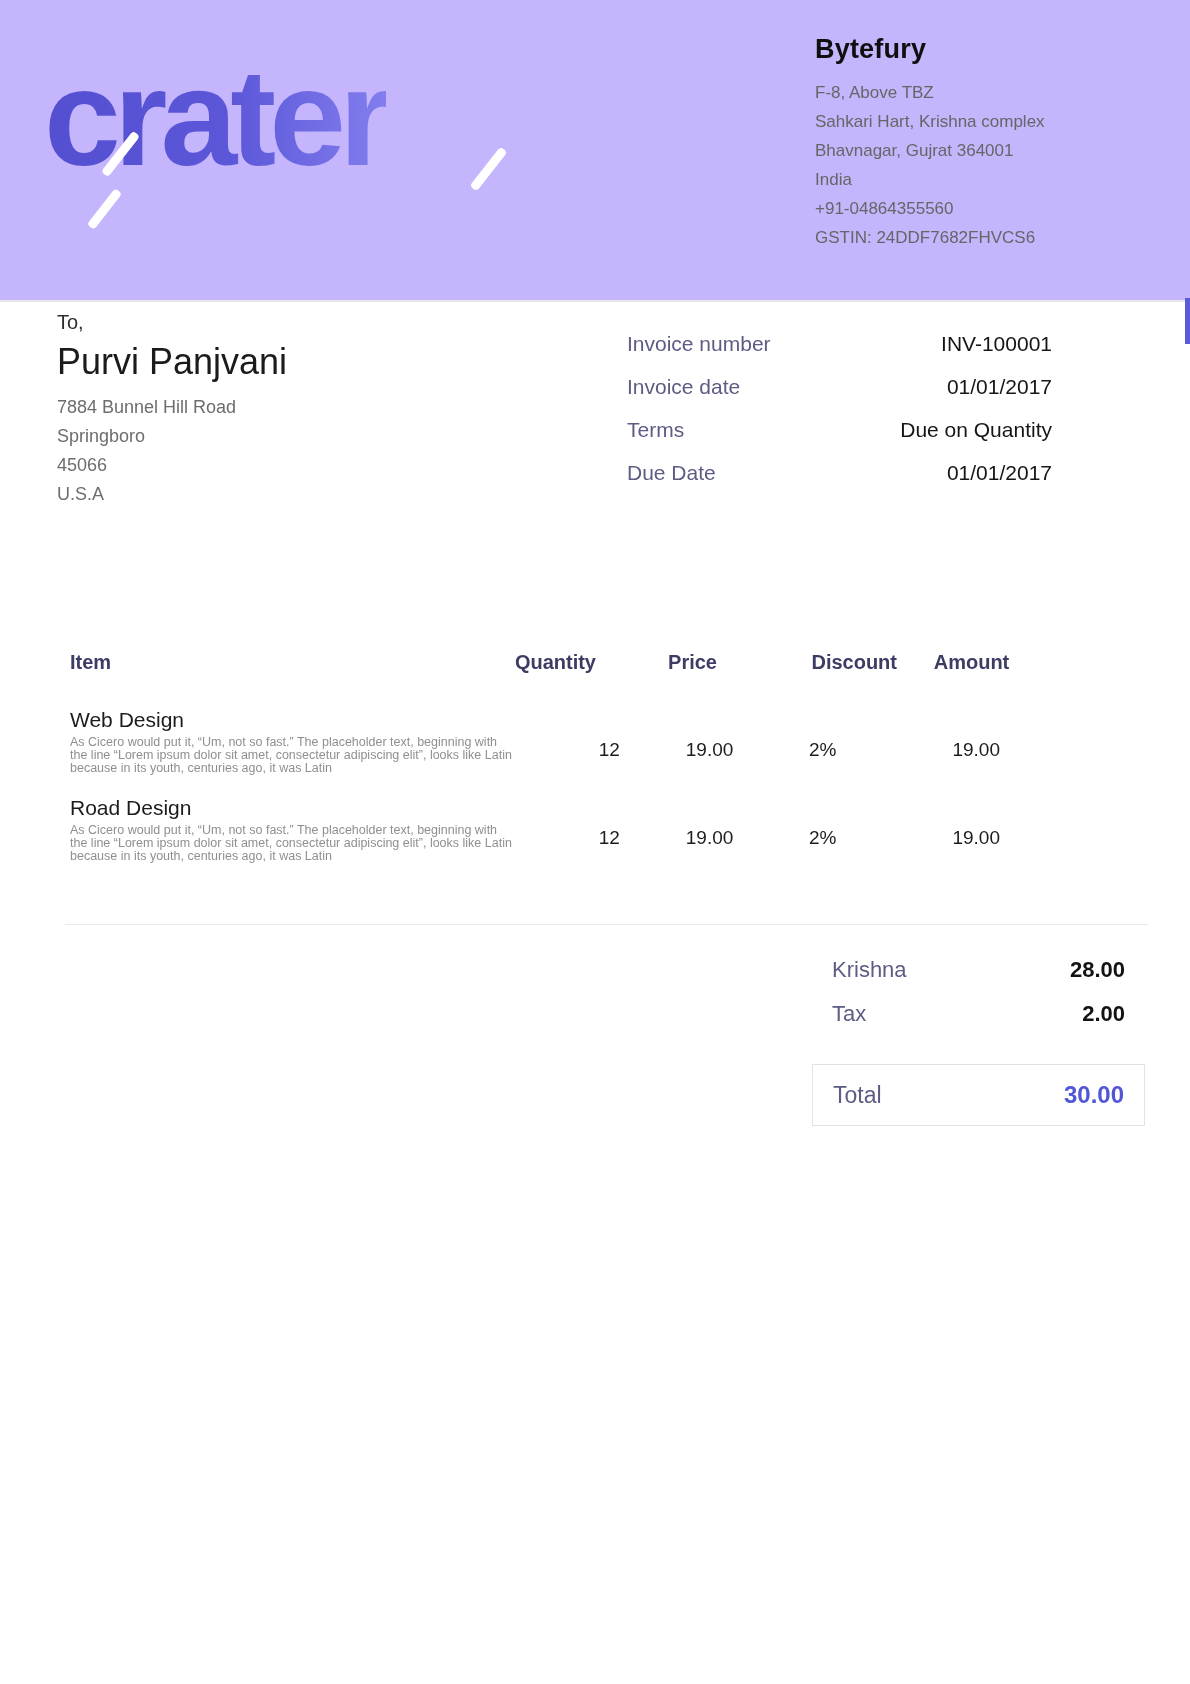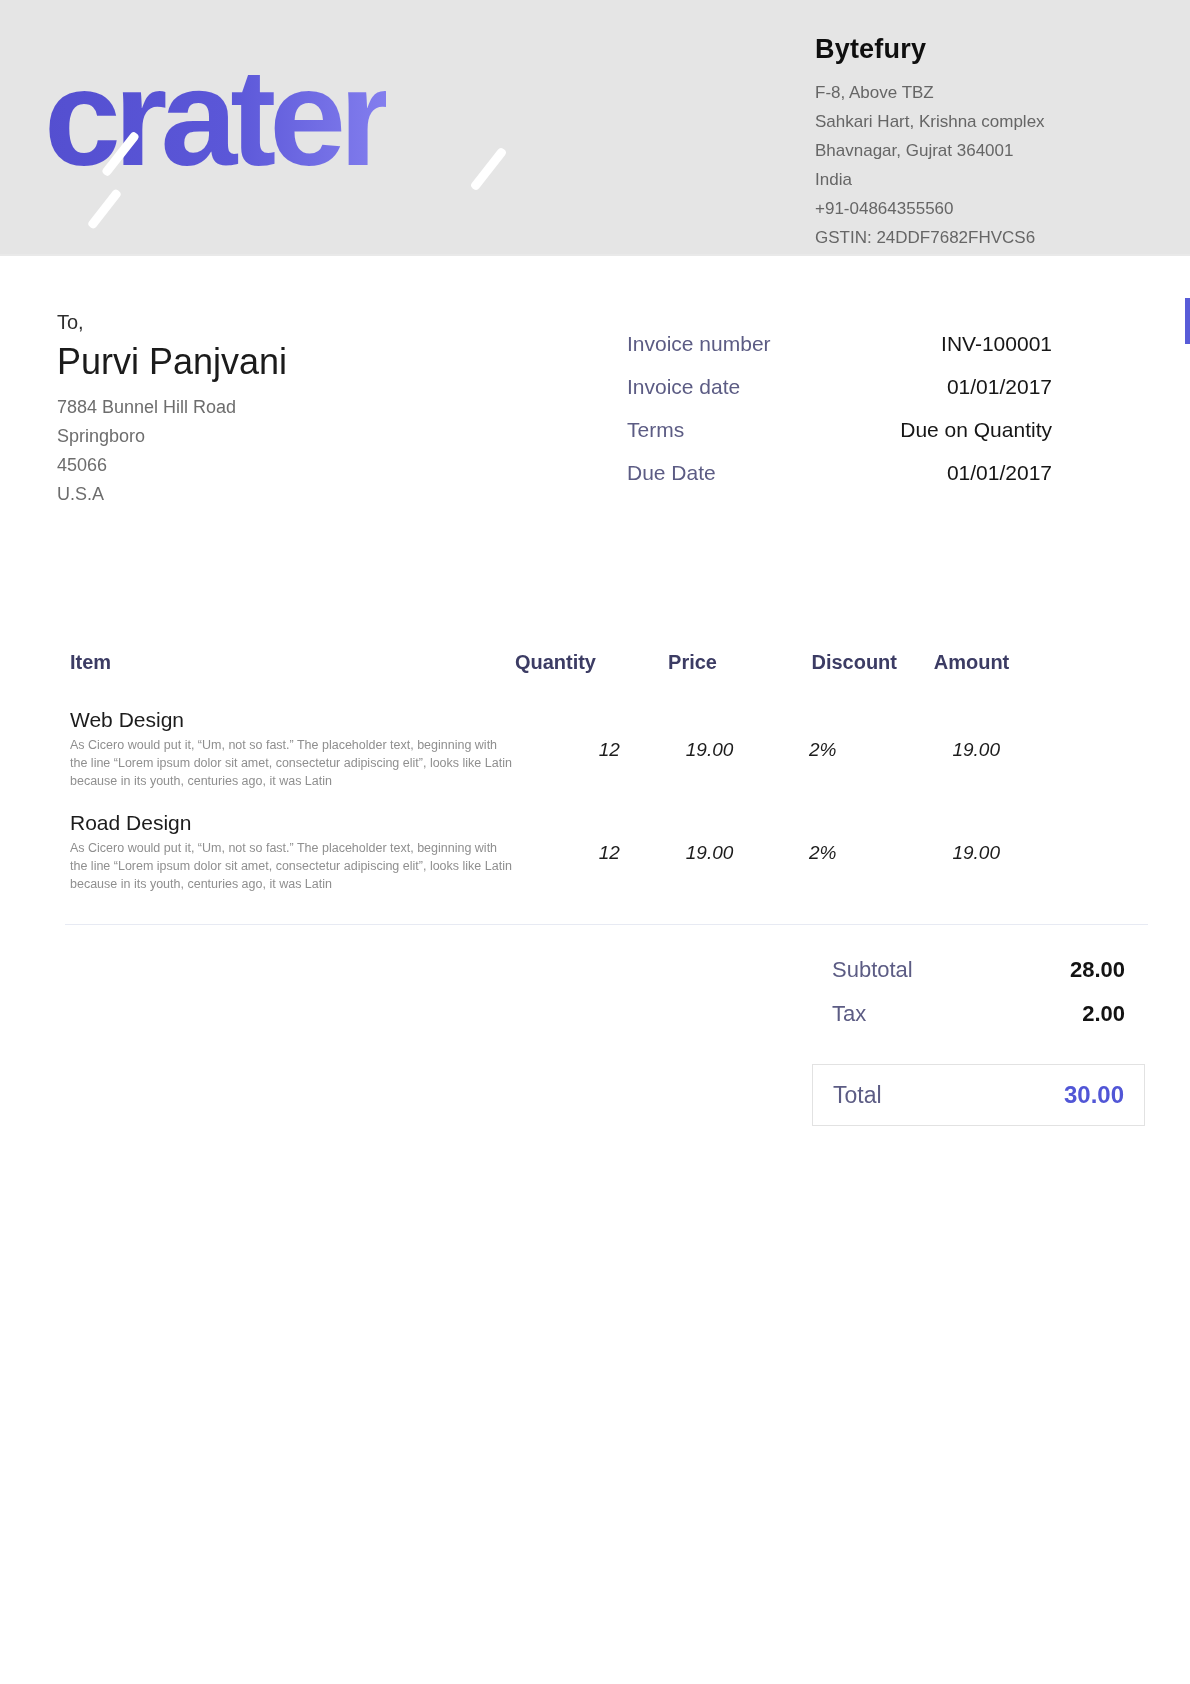--- a/index.html
+++ b/index.html
@@ -9,21 +9,21 @@
     color:#1c1c1c;
     width:1190px; height:1684px;
     position:relative;
     overflow:hidden;
   }
   .page { position:absolute; inset:0; background:#ffffff; }
 
   .top-hairline { position:absolute; left:6px; right:0; top:3px; height:2px; background:#ededed; }
 
   
-  .header { position:absolute; left:0; right:0; top:0; height:256px; border-bottom:2px solid #e9e9e9; background:#e5e5e5; }
+  .header { position:absolute; left:0; right:0; top:0; height:302px; border-bottom:2px solid #e9e9e9; background:#c4b5fd; }
 
   .logo { position:absolute; left:44px; top:48px; width:470px; height:160px; }
   .logo-text {
     font-size:138px; font-weight:700; letter-spacing:-7px; line-height:1;
     background:linear-gradient(90deg,#544fd0 0%,#5b57d8 55%,#837eee 100%);
     -webkit-background-clip:text; background-clip:text; color:transparent;
   }
   .cut { position:absolute; background:#ffffff; width:9px; border-radius:4px; }
   .cut-c-top { left:72px; top:80px; height:52px; transform:rotate(38deg); }
   .cut-c-bot { left:56px; top:138px; height:46px; transform:rotate(38deg); }
@@ -49,22 +49,22 @@
   .items { position:absolute; left:70px; top:651px; width:976px; }
   .items-header { display:flex; font-size:20px; font-weight:700; color:#3c3c64; margin-bottom:34px; }
   .col-item { flex:1; text-align:left; }
   .col-qty  { width:112px; text-align:right; }
   .col-price{ width:121px; text-align:right; }
   .col-disc { width:180px; text-align:right; }
   .col-amt  { width:149px; text-align:center; }
 
   .item-row { display:flex; margin-bottom:21px; }
   .item-title { font-size:21px; font-weight:500; color:#1c1c1c; }
-  .item-desc { margin-top:4px; width:445px; font-size:12.5px; line-height:18px; color:#8f8f8f; }
-  .item-num { padding-top:31px; font-size:19px; color:#1d1d1d;font-style:italic; }
+  .item-desc { margin-top:4px; width:445px; font-size:12.5px; line-height:13px; color:#8f8f8f; }
+  .item-num { padding-top:31px; font-size:19px; color:#1d1d1d; }
   .item-num.col-disc { padding-right:70px; }
 
   .items-divider { position:absolute; left:65px; right:42px; top:924px; height:0; border-top:1px solid #e7eaf3; }
 
   
   .totals { position:absolute; left:812px; top:957px; width:333px; }
   .totals-row { display:flex; justify-content:space-between; align-items:baseline; padding:0 20px; margin-bottom:14px; min-height:30px; }
   .totals-label { font-size:22px; color:#5c5c84; }
   .totals-value { font-size:22px; font-weight:700; color:#131313; }
   .total-box { margin-top:33px; border:1px solid #e2e2e2; padding:16px 20px; display:flex; justify-content:space-between; align-items:baseline; background:#ffffff;gap:12px; }
@@ -158,21 +158,21 @@
       <div class="item-num col-price">19.00</div>
       <div class="item-num col-disc">2%</div>
       <div class="item-num col-amt">19.00</div>
     </div>
   </section>
 
   <div class="items-divider"></div>
 
   <section class="totals">
     <div class="totals-row">
-      <span class="totals-label">Subtotal</span>
+      <span class="totals-label">Krishna</span>
       <span class="totals-value">28.00</span>
     </div>
     <div class="totals-row">
       <span class="totals-label">Tax</span>
       <span class="totals-value">2.00</span>
     </div>
     <div class="total-box">
       <span class="total-label">Total</span>
       <span class="total-value">30.00</span>
     </div>

